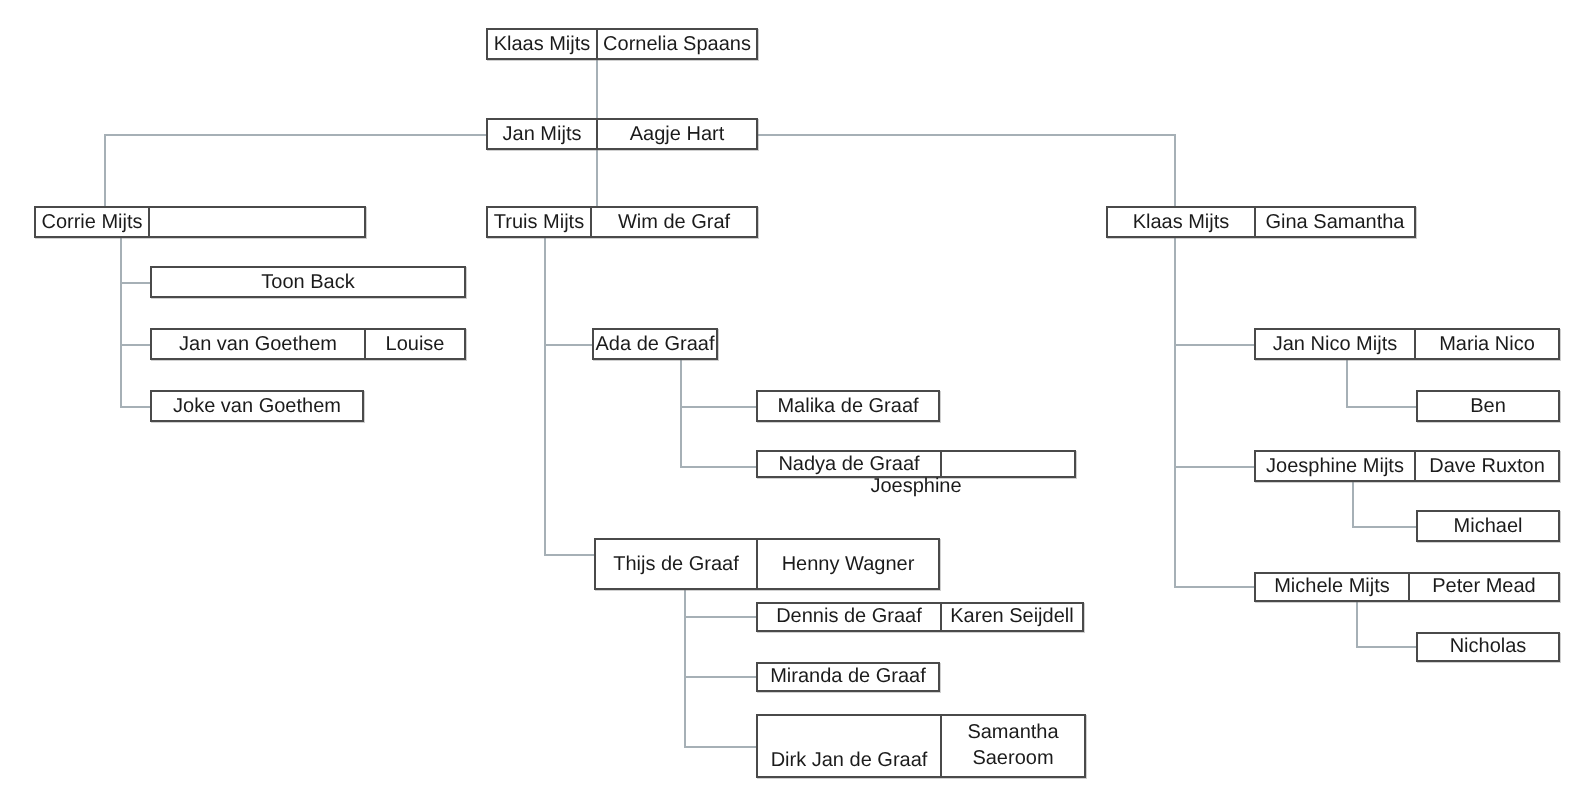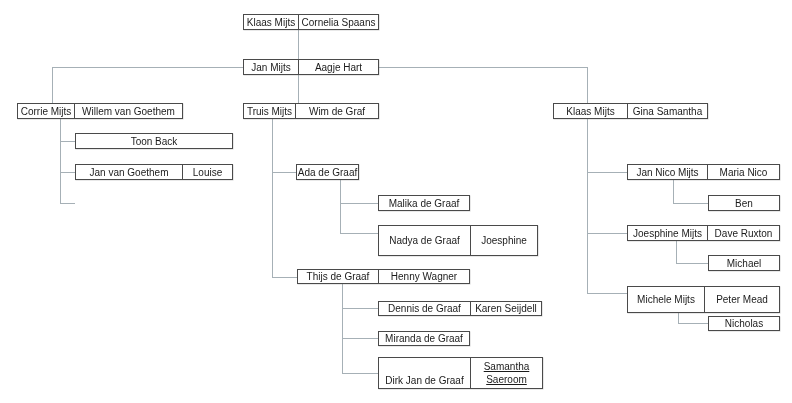--- a/index.html
+++ b/index.html
@@ -23,21 +23,21 @@
   .cell{
     box-sizing:border-box;
     display:flex;
     align-items:center;
     justify-content:center;
     white-space:nowrap;
     height:100%;
     flex:1;
   }
   .cell.lc{flex:0 0 auto;border-right:1px solid #4a4a4a;}
-  .cell.wrap{white-space:normal;text-align:center;line-height:13px;text-decoration:underline;}
+  .cell.wrap{white-space:normal;text-align:center;line-height:13px;}
   .cell.bottom{align-items:flex-end;padding-bottom:2px;}
   .line{position:absolute;background:#a6b0b6;}
 </style>
 </head>
 <body>
 
 <div id="canvas">
 
   <div>
     <div class="line" style="left:298px;top:30px;width:1px;height:29px;"></div>
@@ -83,45 +83,47 @@
     <div class="cell">Cornelia Spaans</div>
   </div>
 
   <div class="node" style="left:243px;top:59px;width:136px;height:16px;">
     <div class="cell lc" style="width:55px;">Jan Mijts</div>
     <div class="cell">Aagje Hart</div>
   </div>
 
   <div class="node" style="left:17px;top:103px;width:166px;height:16px;">
     <div class="cell lc" style="width:57px;">Corrie Mijts</div>
-    <div class="cell">Willem van Goethem</div>
   </div>
   <div class="node" style="left:75px;top:133px;width:158px;height:16px;">
     <div class="cell">Toon Back</div>
   </div>
   <div class="node" style="left:75px;top:164px;width:158px;height:16px;">
     <div class="cell lc" style="width:107px;">Jan van Goethem</div>
     <div class="cell">Louise</div>
+  </div>
+  <div class="node" style="left:75px;top:195px;width:107px;height:16px;">
+    <div class="cell">Joke van Goethem</div>
   </div>
 
   <div class="node" style="left:243px;top:103px;width:136px;height:16px;">
     <div class="cell lc" style="width:52px;">Truis Mijts</div>
     <div class="cell">Wim de Graf</div>
   </div>
   <div class="node" style="left:296px;top:164px;width:63px;height:16px;">
     <div class="cell">Ada de Graaf</div>
   </div>
   <div class="node" style="left:378px;top:195px;width:92px;height:16px;">
     <div class="cell">Malika de Graaf</div>
   </div>
-  <div class="node" style="left:378px;top:225px;width:160px;height:31px;">
+  <div class="node" style="left:378px;top:225px;width:160px;height:14px;flex-direction:column;">
     <div class="cell lc" style="width:92px;">Nadya de Graaf</div>
     <div class="cell">Joesphine</div>
   </div>
-  <div class="node" style="left:297px;top:269px;width:173px;height:15px;">
+  <div class="node" style="left:297px;top:269px;width:173px;height:26px;">
     <div class="cell lc" style="width:81px;">Thijs de Graaf</div>
     <div class="cell">Henny Wagner</div>
   </div>
   <div class="node" style="left:378px;top:301px;width:164px;height:15px;">
     <div class="cell lc" style="width:92px;">Dennis de Graaf</div>
     <div class="cell">Karen Seijdell</div>
   </div>
   <div class="node" style="left:378px;top:331px;width:92px;height:15px;">
     <div class="cell">Miranda de Graaf</div>
   </div>
@@ -141,21 +143,21 @@
   <div class="node" style="left:708px;top:195px;width:72px;height:16px;">
     <div class="cell">Ben</div>
   </div>
   <div class="node" style="left:627px;top:225px;width:153px;height:16px;">
     <div class="cell lc" style="width:80px;">Joesphine Mijts</div>
     <div class="cell">Dave Ruxton</div>
   </div>
   <div class="node" style="left:708px;top:255px;width:72px;height:16px;">
     <div class="cell">Michael</div>
   </div>
-  <div class="node" style="left:627px;top:286px;width:153px;height:27px;">
+  <div class="node" style="left:627px;top:286px;width:153px;height:15px;">
     <div class="cell lc" style="width:77px;">Michele Mijts</div>
     <div class="cell">Peter Mead</div>
   </div>
   <div class="node" style="left:708px;top:316px;width:72px;height:15px;">
     <div class="cell">Nicholas</div>
   </div>
 
 </div>
 
 </body></html>

